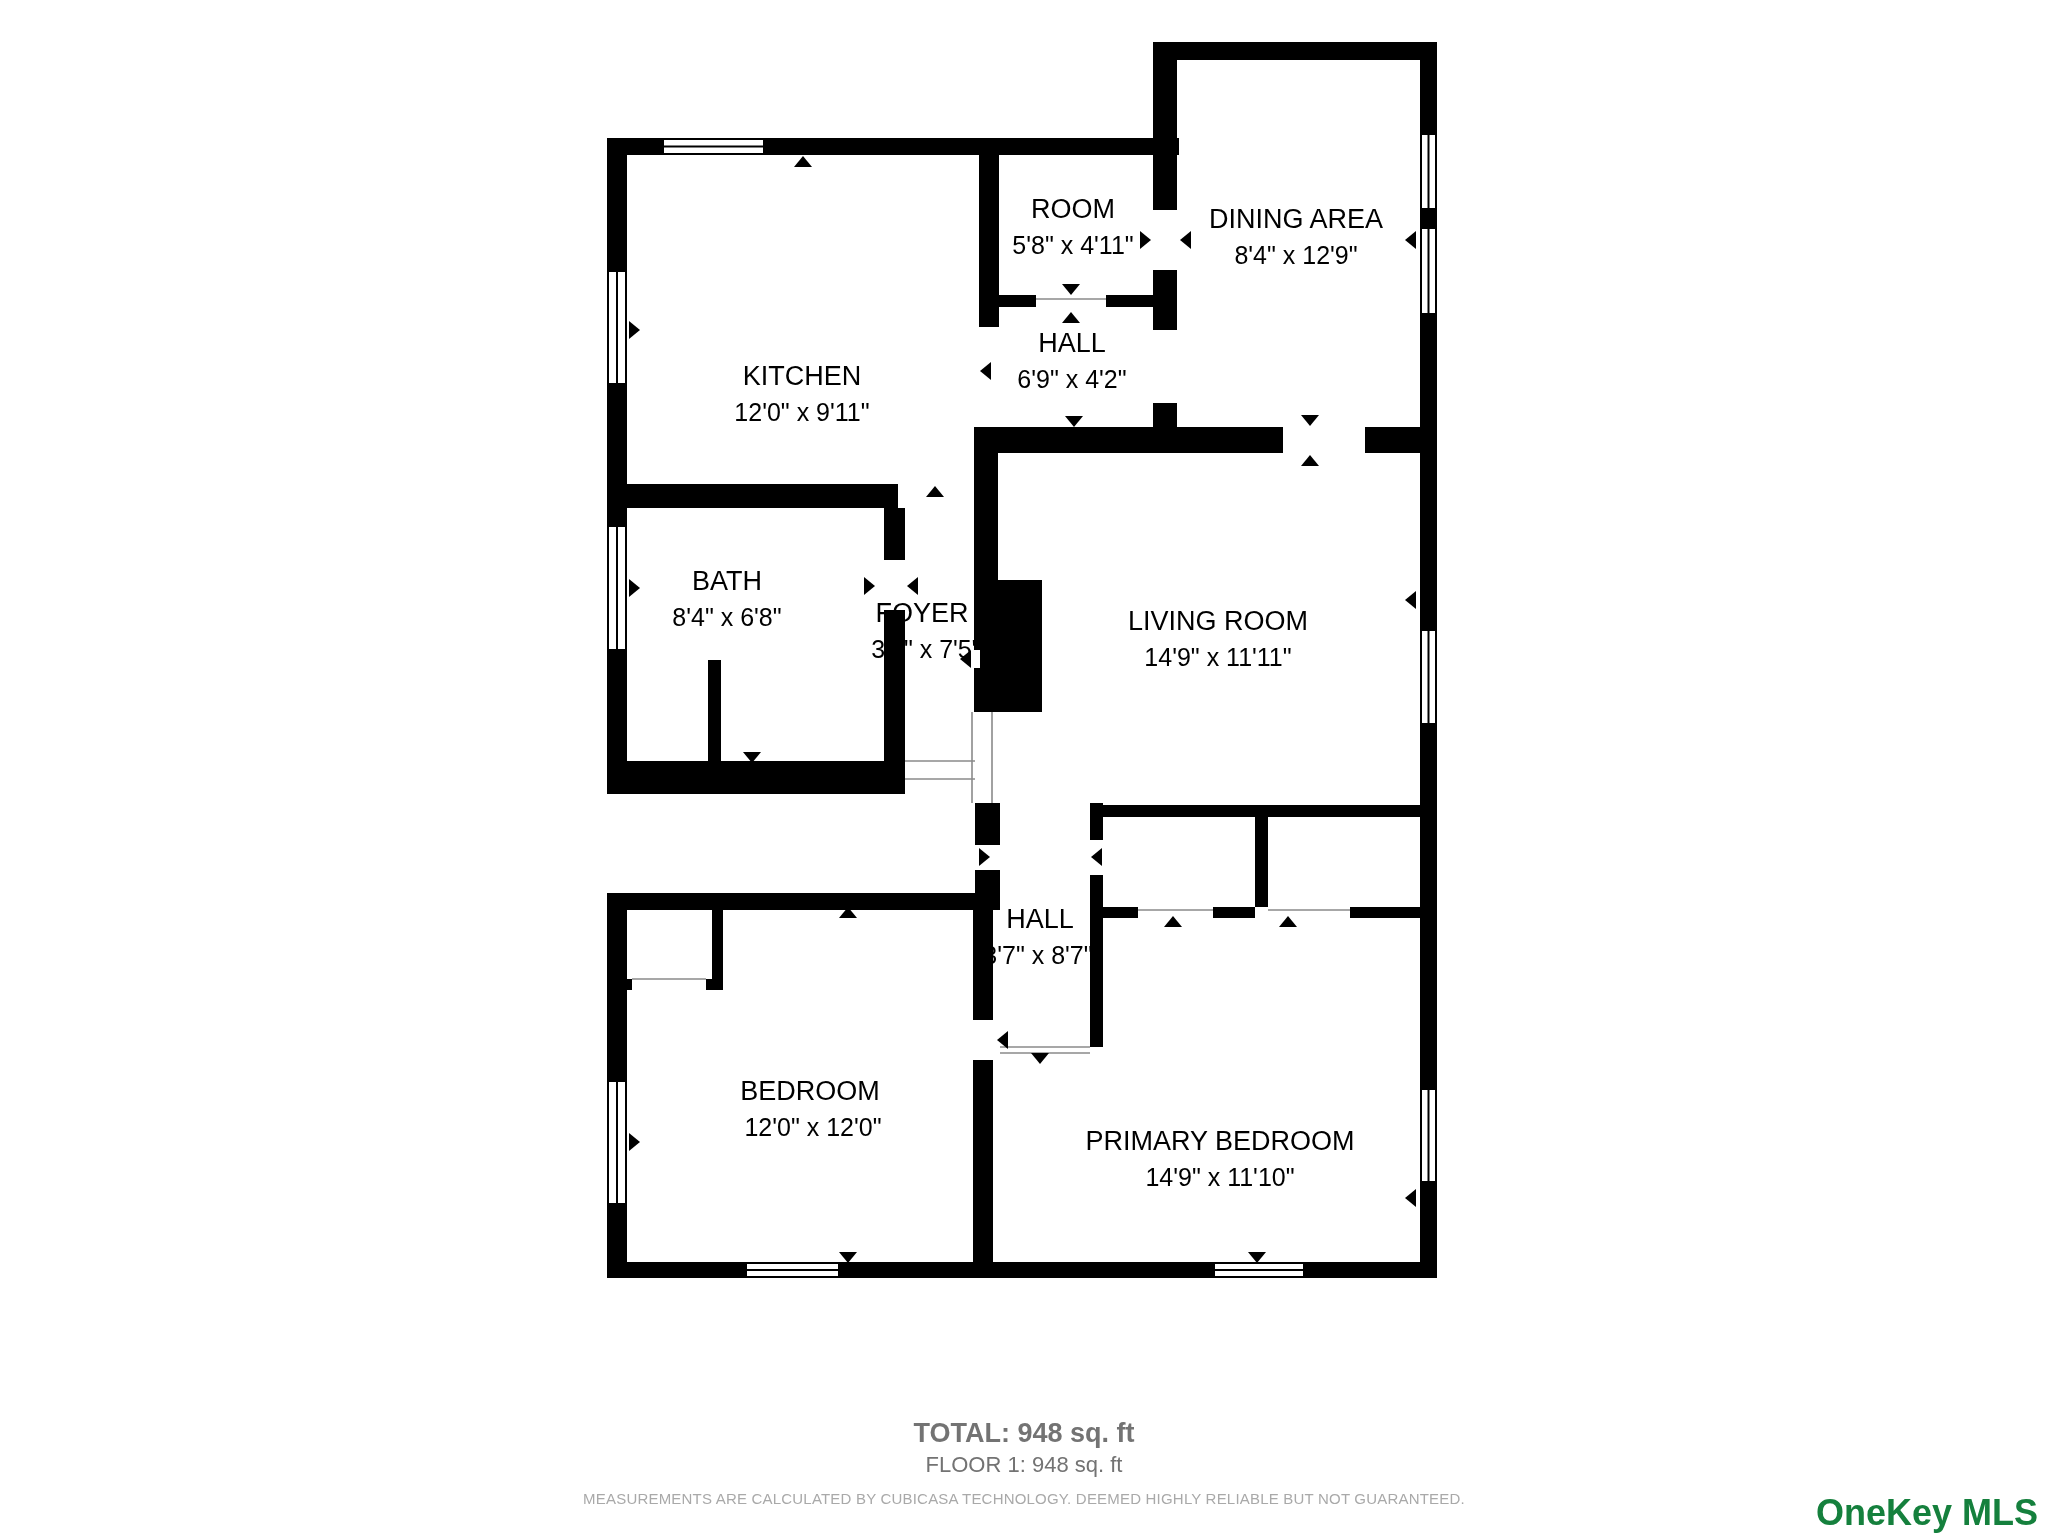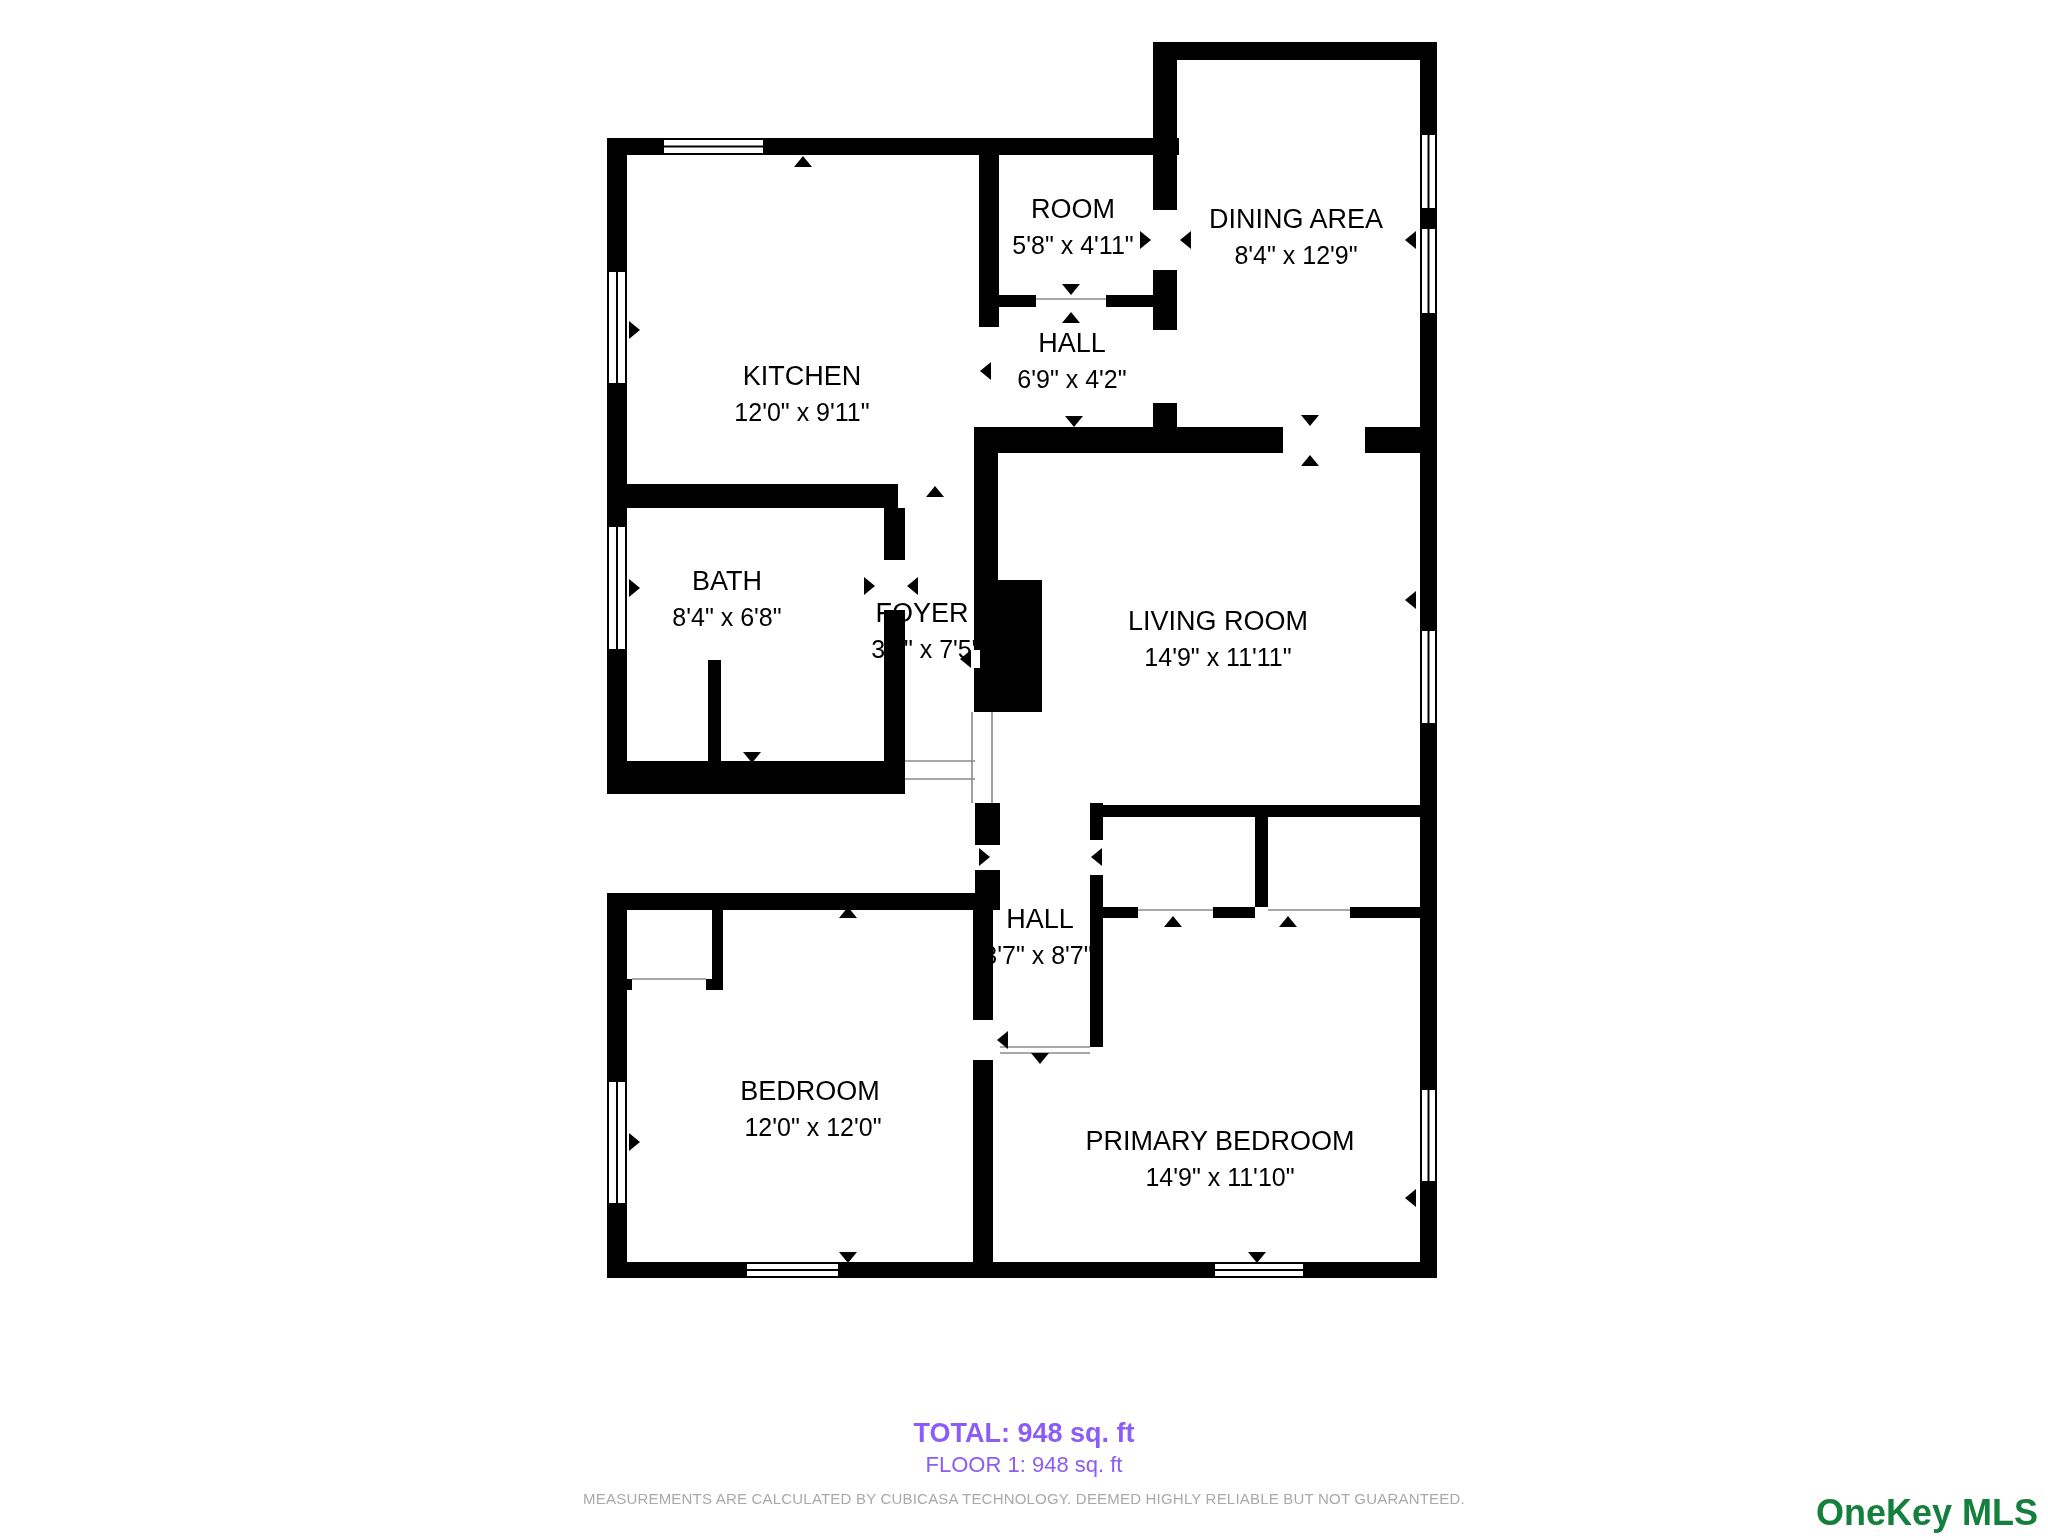--- a/index.html
+++ b/index.html
@@ -1,21 +1,21 @@
 <!DOCTYPE html>
 <html><head>
 <meta charset="utf-8">
 <style>
   html,body{margin:0;padding:0;background:#ffffff;}
   #stage{position:relative;width:2048px;height:1536px;background:#ffffff;overflow:hidden;
          font-family:"Liberation Sans", sans-serif;}
   #plan-svg{position:absolute;left:0;top:0;}
   .room-title{font-size:27px;fill:#000;font-family:"Liberation Sans",sans-serif;}
   .room-dims{font-size:25px;fill:#000;font-family:"Liberation Sans",sans-serif;}
-  .footer-line{position:absolute;left:0;width:2048px;text-align:center;color:#8b5cf6;}
+  .footer-line{position:absolute;left:0;width:2048px;text-align:center;color:#737373;}
   #total-line{top:1418px;font-size:27px;font-weight:bold;}
   #floor-line{top:1452px;font-size:22px;font-weight:normal;}
   #disclaimer-line{top:1490px;font-size:15px;color:#a9a9a9;letter-spacing:0.2px;}
   #watermark{position:absolute;right:10px;top:1492px;font-size:36px;color:#15803d;font-weight:bold;}
 </style>
 </head>
 <body>
 
 <div id="stage">
   <svg id="plan-svg" xmlns="http://www.w3.org/2000/svg" width="2048" height="1536" viewBox="0 0 2048 1536">

